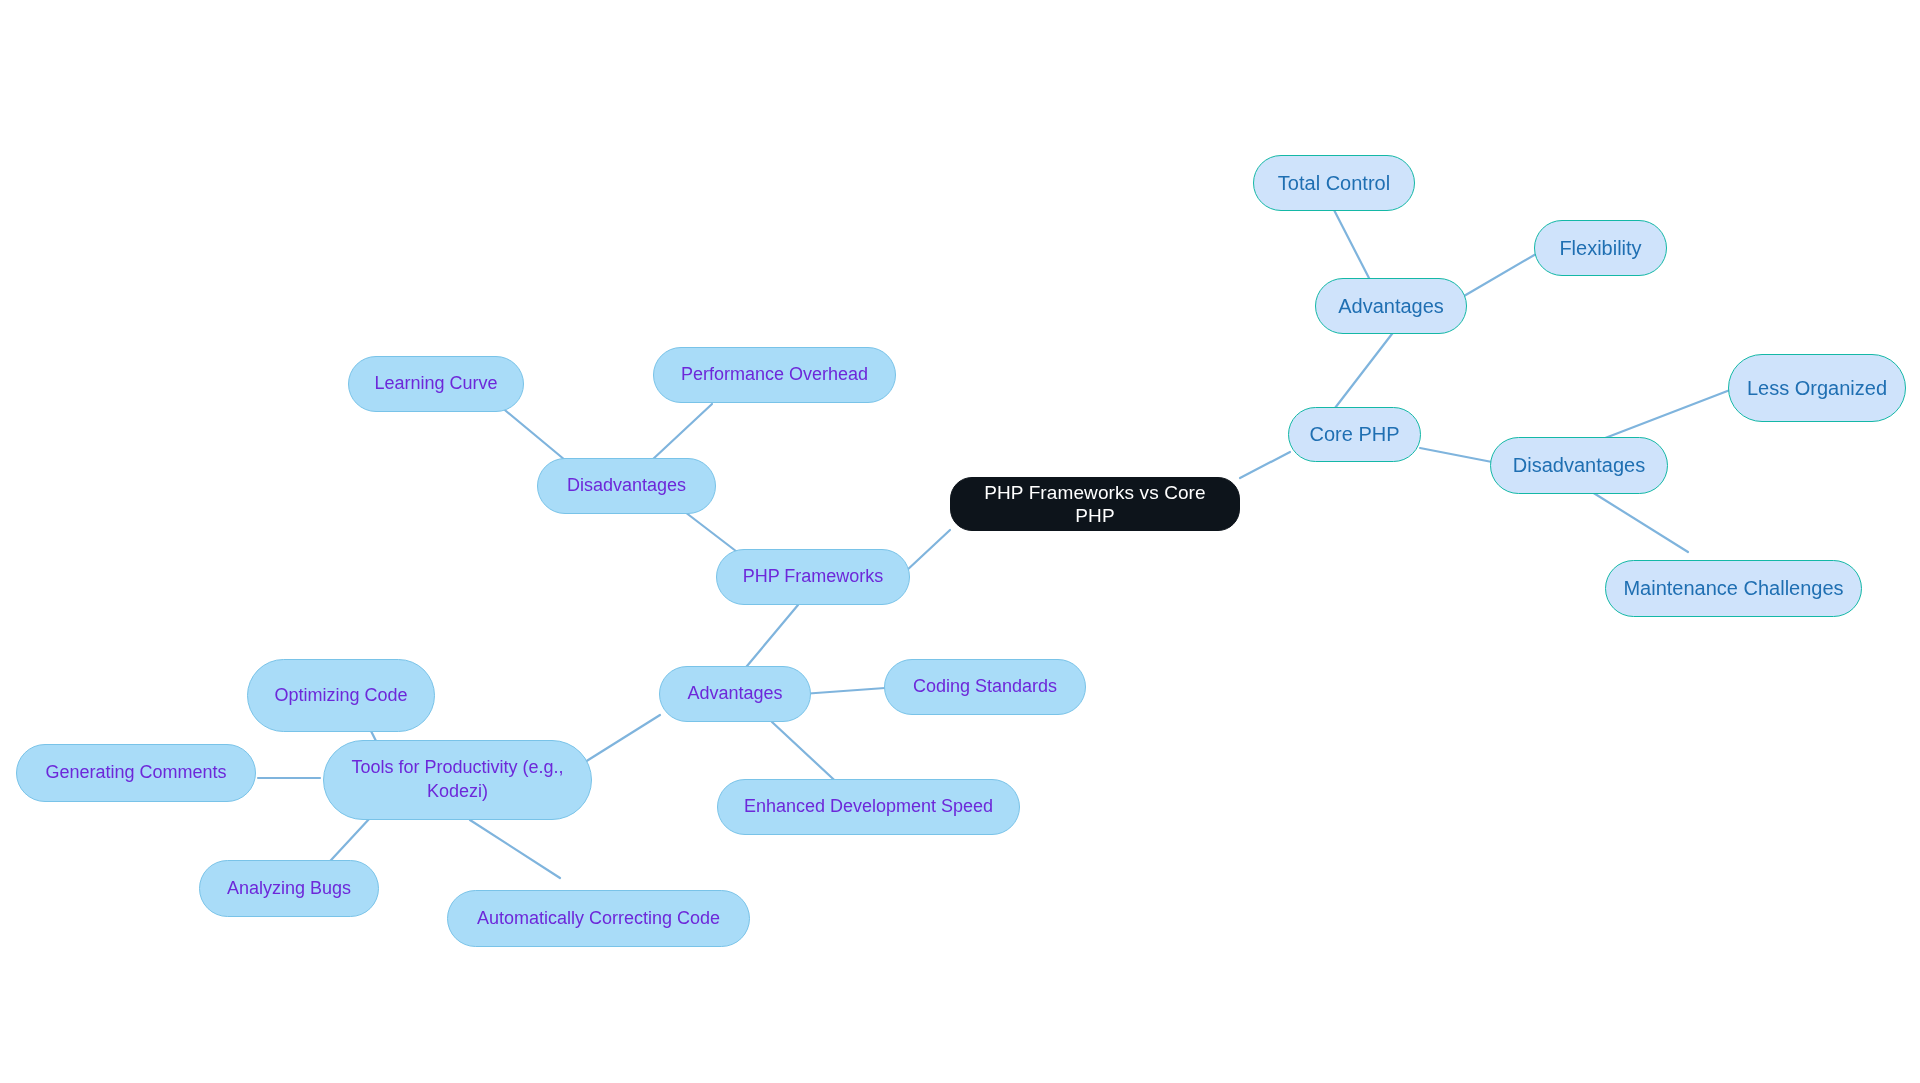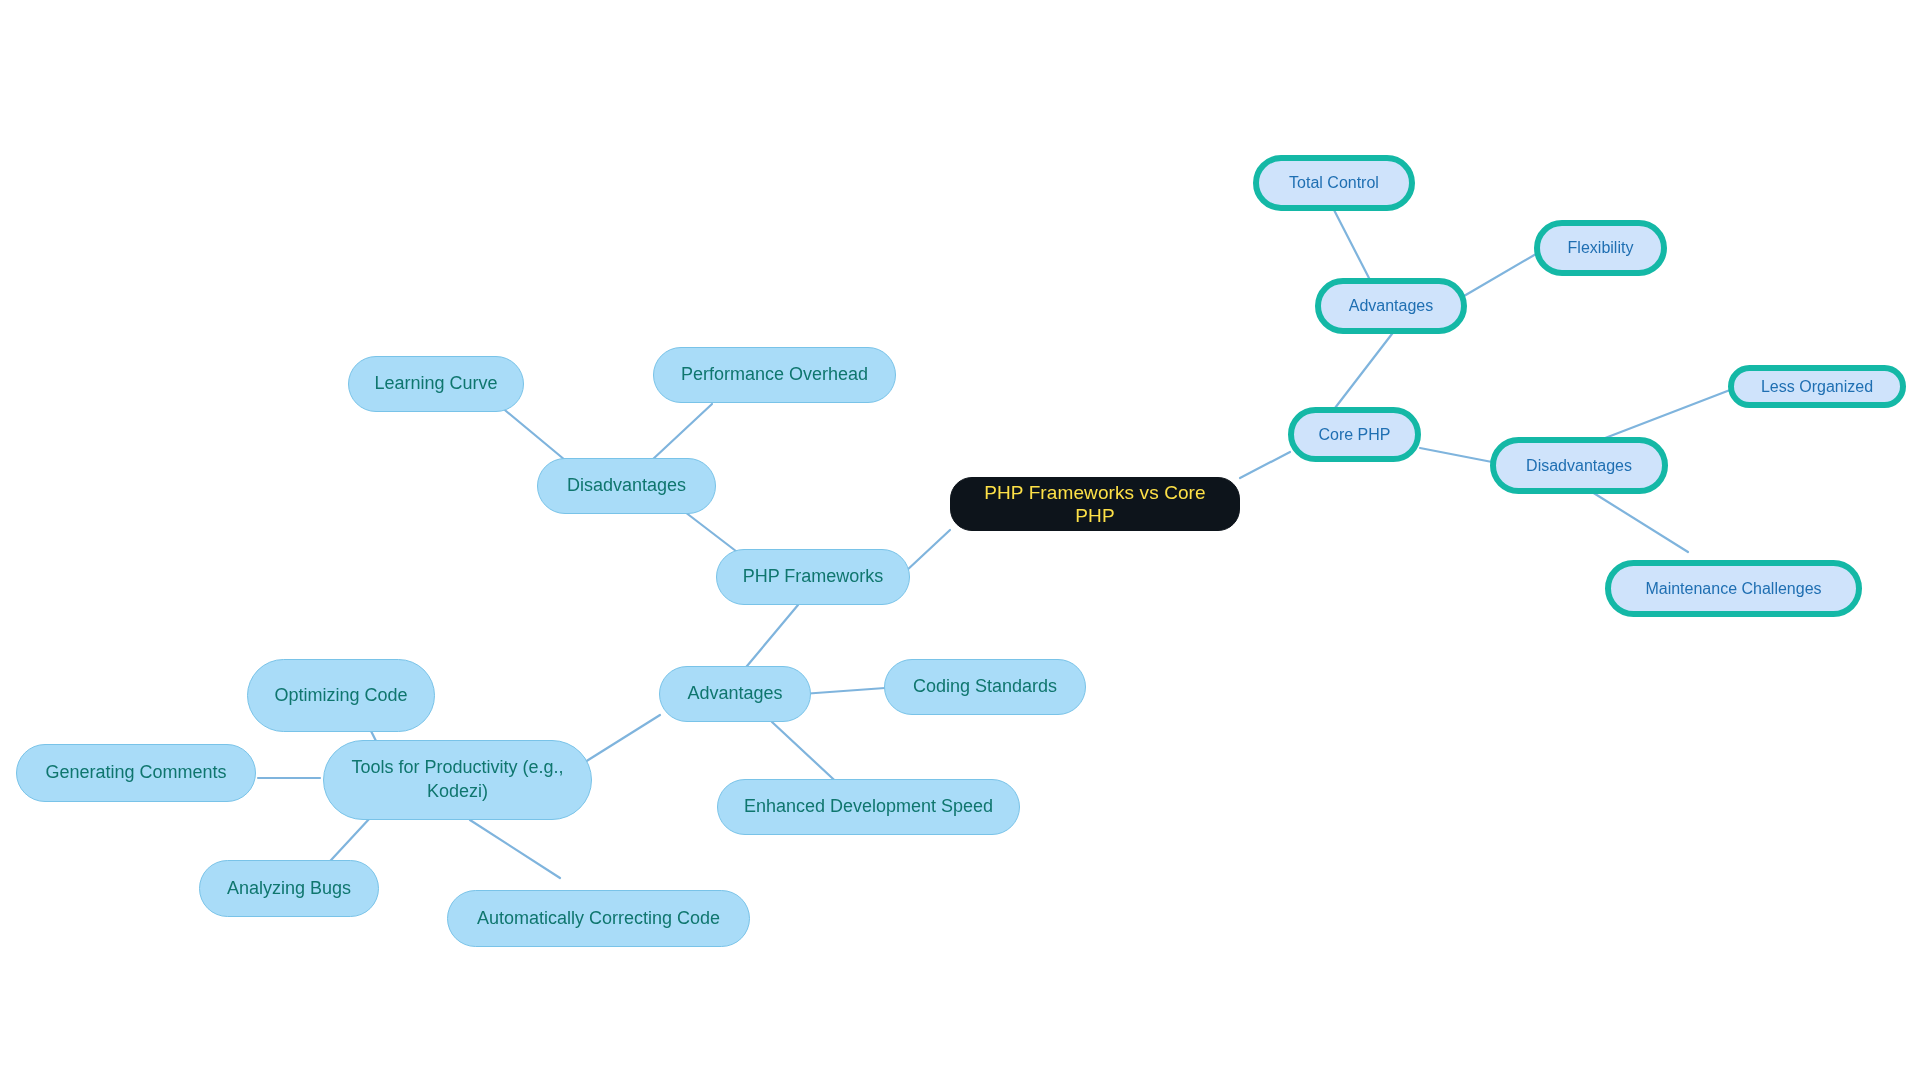--- a/index.html
+++ b/index.html
@@ -31,36 +31,36 @@
     justify-content: center;
     text-align: center;
     border-radius: 999px;
     line-height: 1.22;
     padding: 4px 14px;
     white-space: pre-line;
   }
   .node.root {
     background: #0d141b;
     border: 1px solid #0d141b;
-    color: #fde047;
+    color: #ffffff;
     font-size: 19px;
     border-radius: 22px;
     letter-spacing: .1px;
   }
   .node.branch-left {
     background: #a9dcf8;
     border: 1px solid #79c3e8;
-    color: #0f766e;
+    color: #6d28d9;
     font-size: 18px;
   }
   .node.branch-right {
     background: #cfe3fb;
-    border: 6px solid #14b8a6;
+    border: 1px solid #14b8a6;
     color: #1f6fb2;
-    font-size: 16px;
+    font-size: 20px;
   }
   .node.two-line {
     line-height: 1.32;
   }
 </style>
 </head>
 <body>
 
 <div id="canvas">
 
@@ -96,21 +96,21 @@
   <div class="node branch-right" style="left:1288px; top:407px; width:133px; height:55px;">Core PHP</div>
 
   <div class="node branch-right" style="left:1315px; top:278px; width:152px; height:56px;">Advantages</div>
 
   <div class="node branch-right" style="left:1253px; top:155px; width:162px; height:56px;">Total Control</div>
 
   <div class="node branch-right" style="left:1534px; top:220px; width:133px; height:56px;">Flexibility</div>
 
   <div class="node branch-right" style="left:1490px; top:437px; width:178px; height:57px;">Disadvantages</div>
 
-  <div class="node branch-right" style="left:1728px; top:354px; width:178px; height:43px;margin-top:11px;">Less Organized</div>
+  <div class="node branch-right" style="left:1728px; top:354px; width:178px; height:68px;">Less Organized</div>
 
   <div class="node branch-right" style="left:1605px; top:560px; width:257px; height:57px;">Maintenance Challenges</div>
 
   <div class="node branch-left" style="left:716px; top:549px; width:194px; height:56px;">PHP Frameworks</div>
 
   <div class="node branch-left" style="left:537px; top:458px; width:179px; height:56px;">Disadvantages</div>
 
   <div class="node branch-left" style="left:348px; top:356px; width:176px; height:56px;">Learning Curve</div>
 
   <div class="node branch-left" style="left:653px; top:347px; width:243px; height:56px;">Performance Overhead</div>

